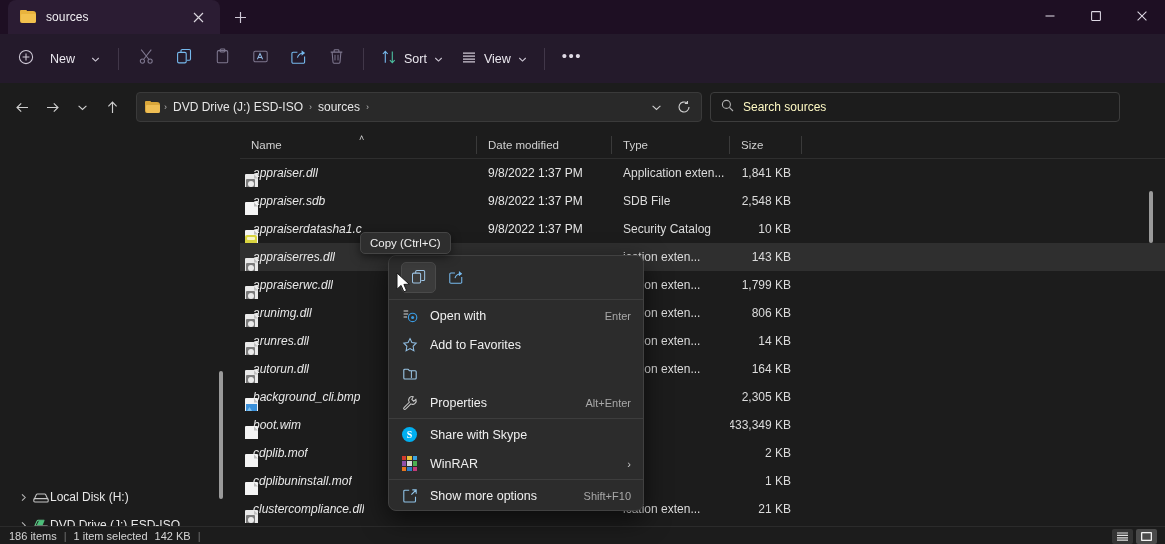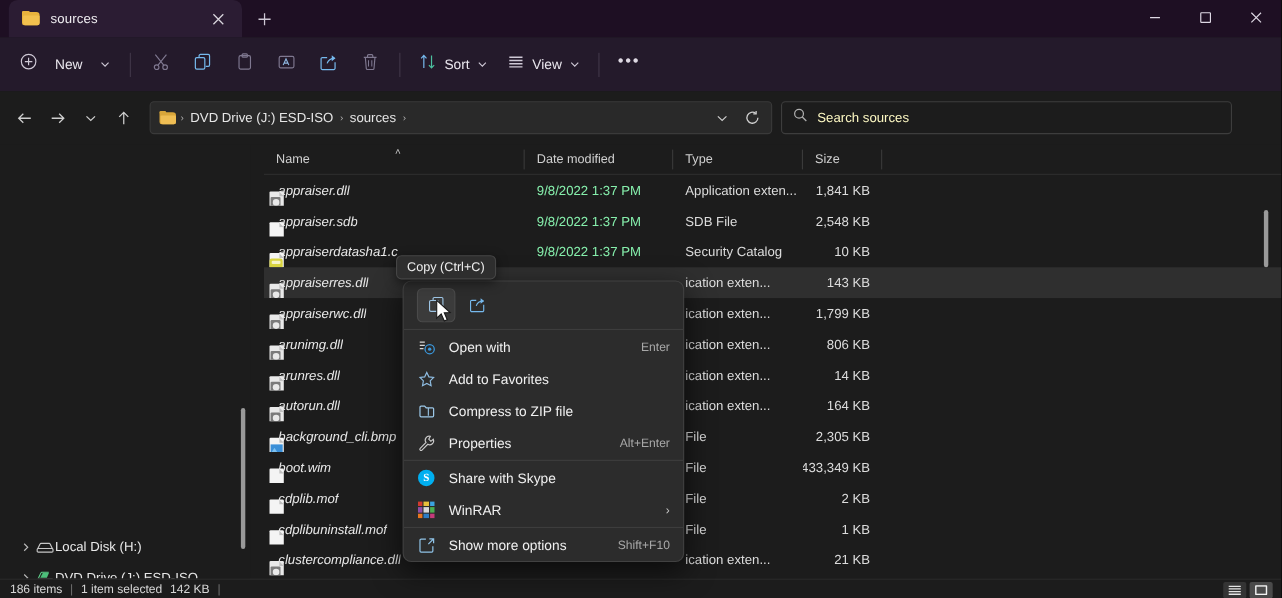--- a/index.html
+++ b/index.html
@@ -241,21 +241,21 @@
     display: flex; align-items: center;
     height: 28px; position: relative;
   }
   .frow.selected { background: #2f2f2f; }
   .frow .c {
     font-size: 12px; color: #e9e9e9;
     height: 28px; display: flex; align-items: center;
     overflow: hidden; white-space: nowrap;
   }
   .frow .c.name { width: 237px; gap: 9px; padding-left: 4px; font-style: italic; }
-  .frow .c.date { width: 135px; padding-left: 11px; color: #86efac; }
+  .frow .c.date { width: 135px; padding-left: 11px; color: #e5e5e5; }
   .frow .c.type { width: 118px; padding-left: 11px; color: #dcdcdc; }
   .frow .c.size { width: 72px; justify-content: flex-end; padding-right: 11px; color: #dcdcdc; }
   .fname { overflow: hidden; text-overflow: ellipsis; }
 
   
   .ficon { width: 16px; height: 18px; position: relative; flex: 0 0 auto; }
   .ficon .page {
     position: absolute; left: 1px; top: 1px;
     width: 13px; height: 16px;
     background: #f4f4f4; border-radius: 1px;
@@ -303,21 +303,21 @@
   }
 
   .file-scroll {
     position: absolute; right: 12px; top: 60px;
     width: 4px; height: 52px;
     background: #9a9a9a; border-radius: 2px;
   }
 
   
   .ctxmenu {
-    position: absolute; left: 366px; top: 255px;
+    position: absolute; left: 388px; top: 255px;
     width: 256px;
     background: #2c2c2c;
     border: 1px solid #414141;
     border-radius: 8px;
     box-shadow: 0 8px 26px rgba(0,0,0,.62);
     overflow: hidden;
     z-index: 40;
   }
   .ctx-quickrow {
     display: flex; align-items: center;
@@ -832,21 +832,20 @@
       <span class="cacc"></span>
     </div>
 
     <div class="ctx-item">
       <span class="cico">
         <svg width="16" height="16" viewBox="0 0 16 16">
             <path d="M1.8 4.2 a1 1 0 0 1 1-1 H6 l1.4 1.5 h5.8 a1 1 0 0 1 1 1 V12 a1 1 0 0 1-1 1 H2.8 a1 1 0 0 1-1-1 Z" stroke="#9cc8e8" stroke-width="1.1" fill="none"></path>
             <path d="M9.4 5 V12" stroke="#9cc8e8" stroke-width="1"></path>
           </svg>
       </span>
-      <span class="clbl">Compress to ZIP file</span>
       <span class="cacc"></span>
     </div>
 
 
     <div class="ctx-item">
       <span class="cico">
         <svg width="16" height="16" viewBox="0 0 16 16">
             <path d="M11.2 1.7 a3.6 3.6 0 0 0-3.9 5.6 L2 12.6 a1.1 1.1 0 0 0 1.6 1.6 l5.3-5.3 a3.6 3.6 0 0 0 5-4.6 L11.7 6.2 L9.8 4.3 Z" stroke="#c9c9c9" stroke-width="1.05" fill="none"></path>
           </svg>
       </span>

